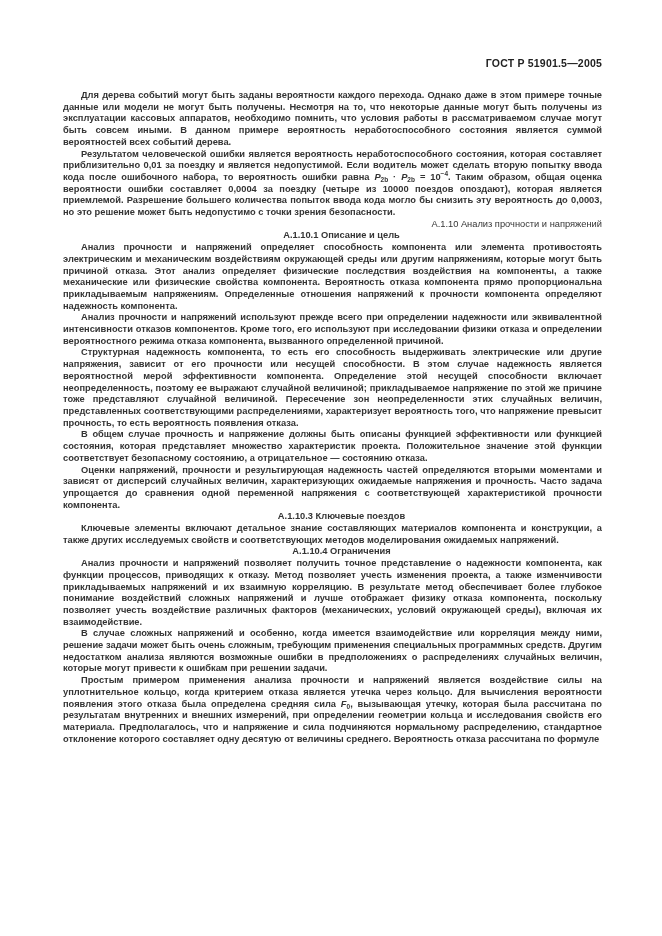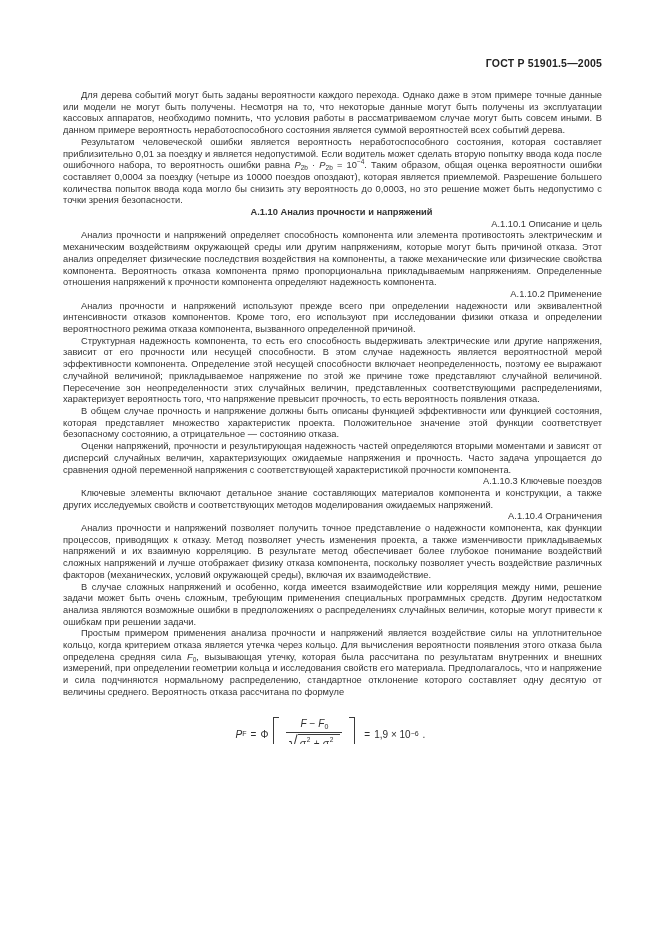--- a/index.html
+++ b/index.html
@@ -28,23 +28,24 @@
     position: absolute;
     left: 63px; top: 90px;
     width: 539px;
     font-size: 9.3px;
     line-height: 11.7px;
     text-align: justify;
   }
   .text-block p {
     margin: 0;
     text-indent: 18px;
+    font-weight: bold;
   }
-  .text-block p.bold { font-weight: bold; text-align: center; }
-  .text-block p.plain-heading { text-align: right; }
+  .text-block p.bold { font-weight: normal; text-align: right; }
+  .text-block p.plain-heading { text-align: center; }
   .var { font-style: italic; }
   sub.s, sup.s { font-size: 6.5px; line-height: 0; }
   sub.s { vertical-align: -2px; }
   sup.s { vertical-align: 4px; }
 
   
   .formula {
     margin-top: 17px;
     width: 100%;
     display: flex;
@@ -131,21 +132,20 @@
 
     <p>Для дерева событий могут быть заданы вероятности каждого перехода. Однако даже в этом примере точные данные или модели не могут быть получены. Несмотря на то, что некоторые данные могут быть получены из эксплуатации кассовых аппаратов, необходимо помнить, что условия работы в рассматриваемом случае могут быть совсем иными. В данном примере вероятность неработоспособного состояния является суммой вероятностей всех событий дерева.</p>
 
     <p><span>Результатом человеческой ошибки является вероятность неработоспособного состояния, которая составляет приблизительно 0,01 за поездку и является недопустимой. Если водитель может сделать вторую попытку ввода кода после ошибочного набора, то вероятность ошибки равна </span><span class="var">P</span><sub class="s">2b</sub><span> · </span><span class="var">P</span><sub class="s">2b</sub><span> = 10</span><sup class="s">−4</sup><span>. Таким образом, общая оценка вероятности ошибки составляет 0,0004 за поездку (четыре из 10000 поездов опоздают), которая является приемлемой. Разрешение большего количества попыток ввода кода могло бы снизить эту вероятность до 0,0003, но это решение может быть недопустимо с точки зрения безопасности.</span></p>
 
     <p class="bold">А.1.10 Анализ прочности и напряжений</p>
     <p class="plain-heading">А.1.10.1 Описание и цель</p>
 
     <p>Анализ прочности и напряжений определяет способность компонента или элемента противостоять электрическим и механическим воздействиям окружающей среды или другим напряжениям, которые могут быть причиной отказа. Этот анализ определяет физические последствия воздействия на компоненты, а также механические или физические свойства компонента. Вероятность отказа компонента прямо пропорциональна прикладываемым напряжениям. Определенные отношения напряжений к прочности компонента определяют надежность компонента.</p>
 
-    <p class="plain-heading">А.1.10.2 Применение</p>
     <p>Анализ прочности и напряжений используют прежде всего при определении надежности или эквивалентной интенсивности отказов компонентов. Кроме того, его используют при исследовании физики отказа и определении вероятностного режима отказа компонента, вызванного определенной причиной.</p>
     <p>Структурная надежность компонента, то есть его способность выдерживать электрические или другие напряжения, зависит от его прочности или несущей способности. В этом случае надежность является вероятностной мерой эффективности компонента. Определение этой несущей способности включает неопределенность, поэтому ее выражают случайной величиной; прикладываемое напряжение по этой же причине тоже представляют случайной величиной. Пересечение зон неопределенности этих случайных величин, представленных соответствующими распределениями, характеризует вероятность того, что напряжение превысит прочность, то есть вероятность появления отказа.</p>
     <p>В общем случае прочность и напряжение должны быть описаны функцией эффективности или функцией состояния, которая представляет множество характеристик проекта. Положительное значение этой функции соответствует безопасному состоянию, а отрицательное — состоянию отказа.</p>
     <p>Оценки напряжений, прочности и результирующая надежность частей определяются вторыми моментами и зависят от дисперсий случайных величин, характеризующих ожидаемые напряжения и прочность. Часто задача упрощается до сравнения одной переменной напряжения с соответствующей характеристикой прочности компонента.</p>
 
     <p class="plain-heading">А.1.10.3 Ключевые поездов</p>
     <p>Ключевые элементы включают детальное знание составляющих материалов компонента и конструкции, а также других исследуемых свойств и соответствующих методов моделирования ожидаемых напряжений.</p>
 
     <p class="plain-heading">А.1.10.4 Ограничения</p>
     <p>Анализ прочности и напряжений позволяет получить точное представление о надежности компонента, как функции процессов, приводящих к отказу. Метод позволяет учесть изменения проекта, а также изменчивости прикладываемых напряжений и их взаимную корреляцию. В результате метод обеспечивает более глубокое понимание воздействий сложных напряжений и лучше отображает физику отказа компонента, поскольку позволяет учесть воздействие различных факторов (механических, условий окружающей среды), включая их взаимодействие.</p>

